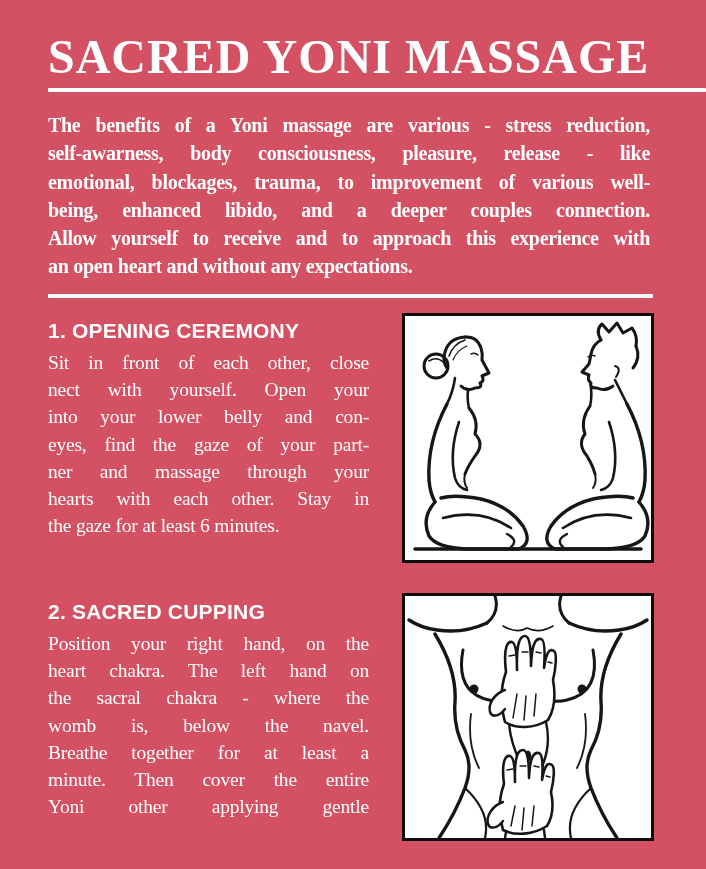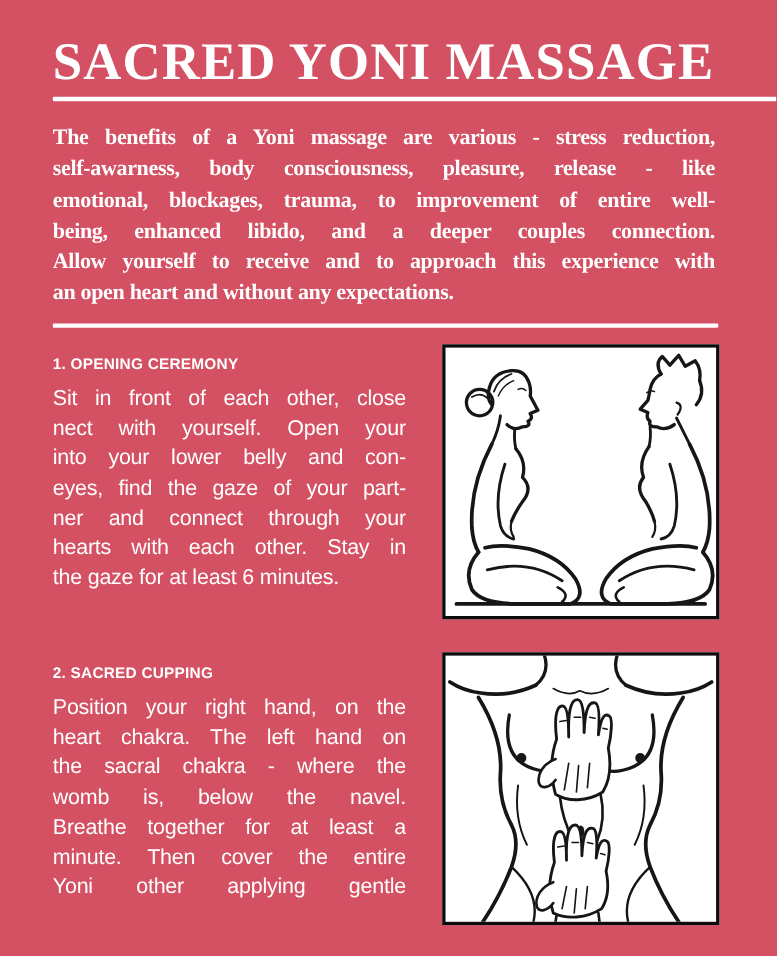--- a/index.html
+++ b/index.html
@@ -24,24 +24,24 @@
     font-weight:bold;font-size:20px;letter-spacing:-0.3px;
   }
   .intro .ln{line-height:28.3px;height:28.3px;overflow:hidden;}
   
   .sec-text{position:absolute;left:48px;width:321px;}
   .sec1{top:319px;}
   .sec2{top:600px;}
   .sec-heading{
     margin:0 0 7px 0;
     font-family:"Liberation Sans","DejaVu Sans",sans-serif;
-    font-weight:bold;font-size:14px;letter-spacing:0.2px;line-height:23px;
+    font-weight:bold;font-size:21px;letter-spacing:0.2px;line-height:23px;
     white-space:nowrap;
   }
-  .sec-body{font-family:Liberation Sans, sans-serif;
+  .sec-body{font-family:Liberation Serif, serif;
     font-size:19.5px;letter-spacing:-0.2px;}
   .sec-body .ln{line-height:27.2px;height:27.2px;overflow:hidden;}
   .jl{text-align:justify;text-align-last:justify;}
   .ll{text-align:left;text-align-last:left;}
   
   .illus-box{
     position:absolute;left:402px;width:252px;background:#ffffff;
     border:3px solid #0c0c0c;box-sizing:border-box;
     display:flex;align-items:center;justify-content:center;
   }
@@ -54,36 +54,36 @@
 <body>
 
 <div class="canvas">
 
   <h1 class="title">SACRED YONI MASSAGE</h1>
   <div class="rule rule-title"></div>
 
   <div class="intro">
     <div class="ln jl">The benefits of a Yoni massage are various - stress reduction,</div>
     <div class="ln jl">self-awarness, body consciousness, pleasure, release - like</div>
-    <div class="ln jl">emotional, blockages, trauma, to improvement of entire well-</div>
+    <div class="ln jl">emotional, blockages, trauma, to improvement of various well-</div>
     <div class="ln jl">being, enhanced libido, and a deeper couples connection.</div>
     <div class="ln jl">Allow yourself to receive and to approach this experience with</div>
     <div class="ln ll">an open heart and without any expectations.</div>
   </div>
 
   <div class="rule rule-intro"></div>
 
   <div class="sec-text sec1">
     <h2 class="sec-heading">1. OPENING CEREMONY</h2>
     <div class="sec-body">
       <div class="ln jl">Sit in front of each other, close</div>
       <div class="ln jl">nect with yourself. Open your</div>
       <div class="ln jl">into your lower belly and con-</div>
       <div class="ln jl">eyes, find the gaze of your part-</div>
-      <div class="ln jl">ner and connect through your</div>
+      <div class="ln jl">ner and massage through your</div>
       <div class="ln jl">hearts with each other. Stay in</div>
       <div class="ln ll">the gaze for at least 6 minutes.</div>
     </div>
   </div>
 
   <div class="illus-box box1">
     <svg viewBox="0 0 246 244">
       <g class="lineart">
 
         <path d="M10,233 H236" stroke-width="3.5"></path>

